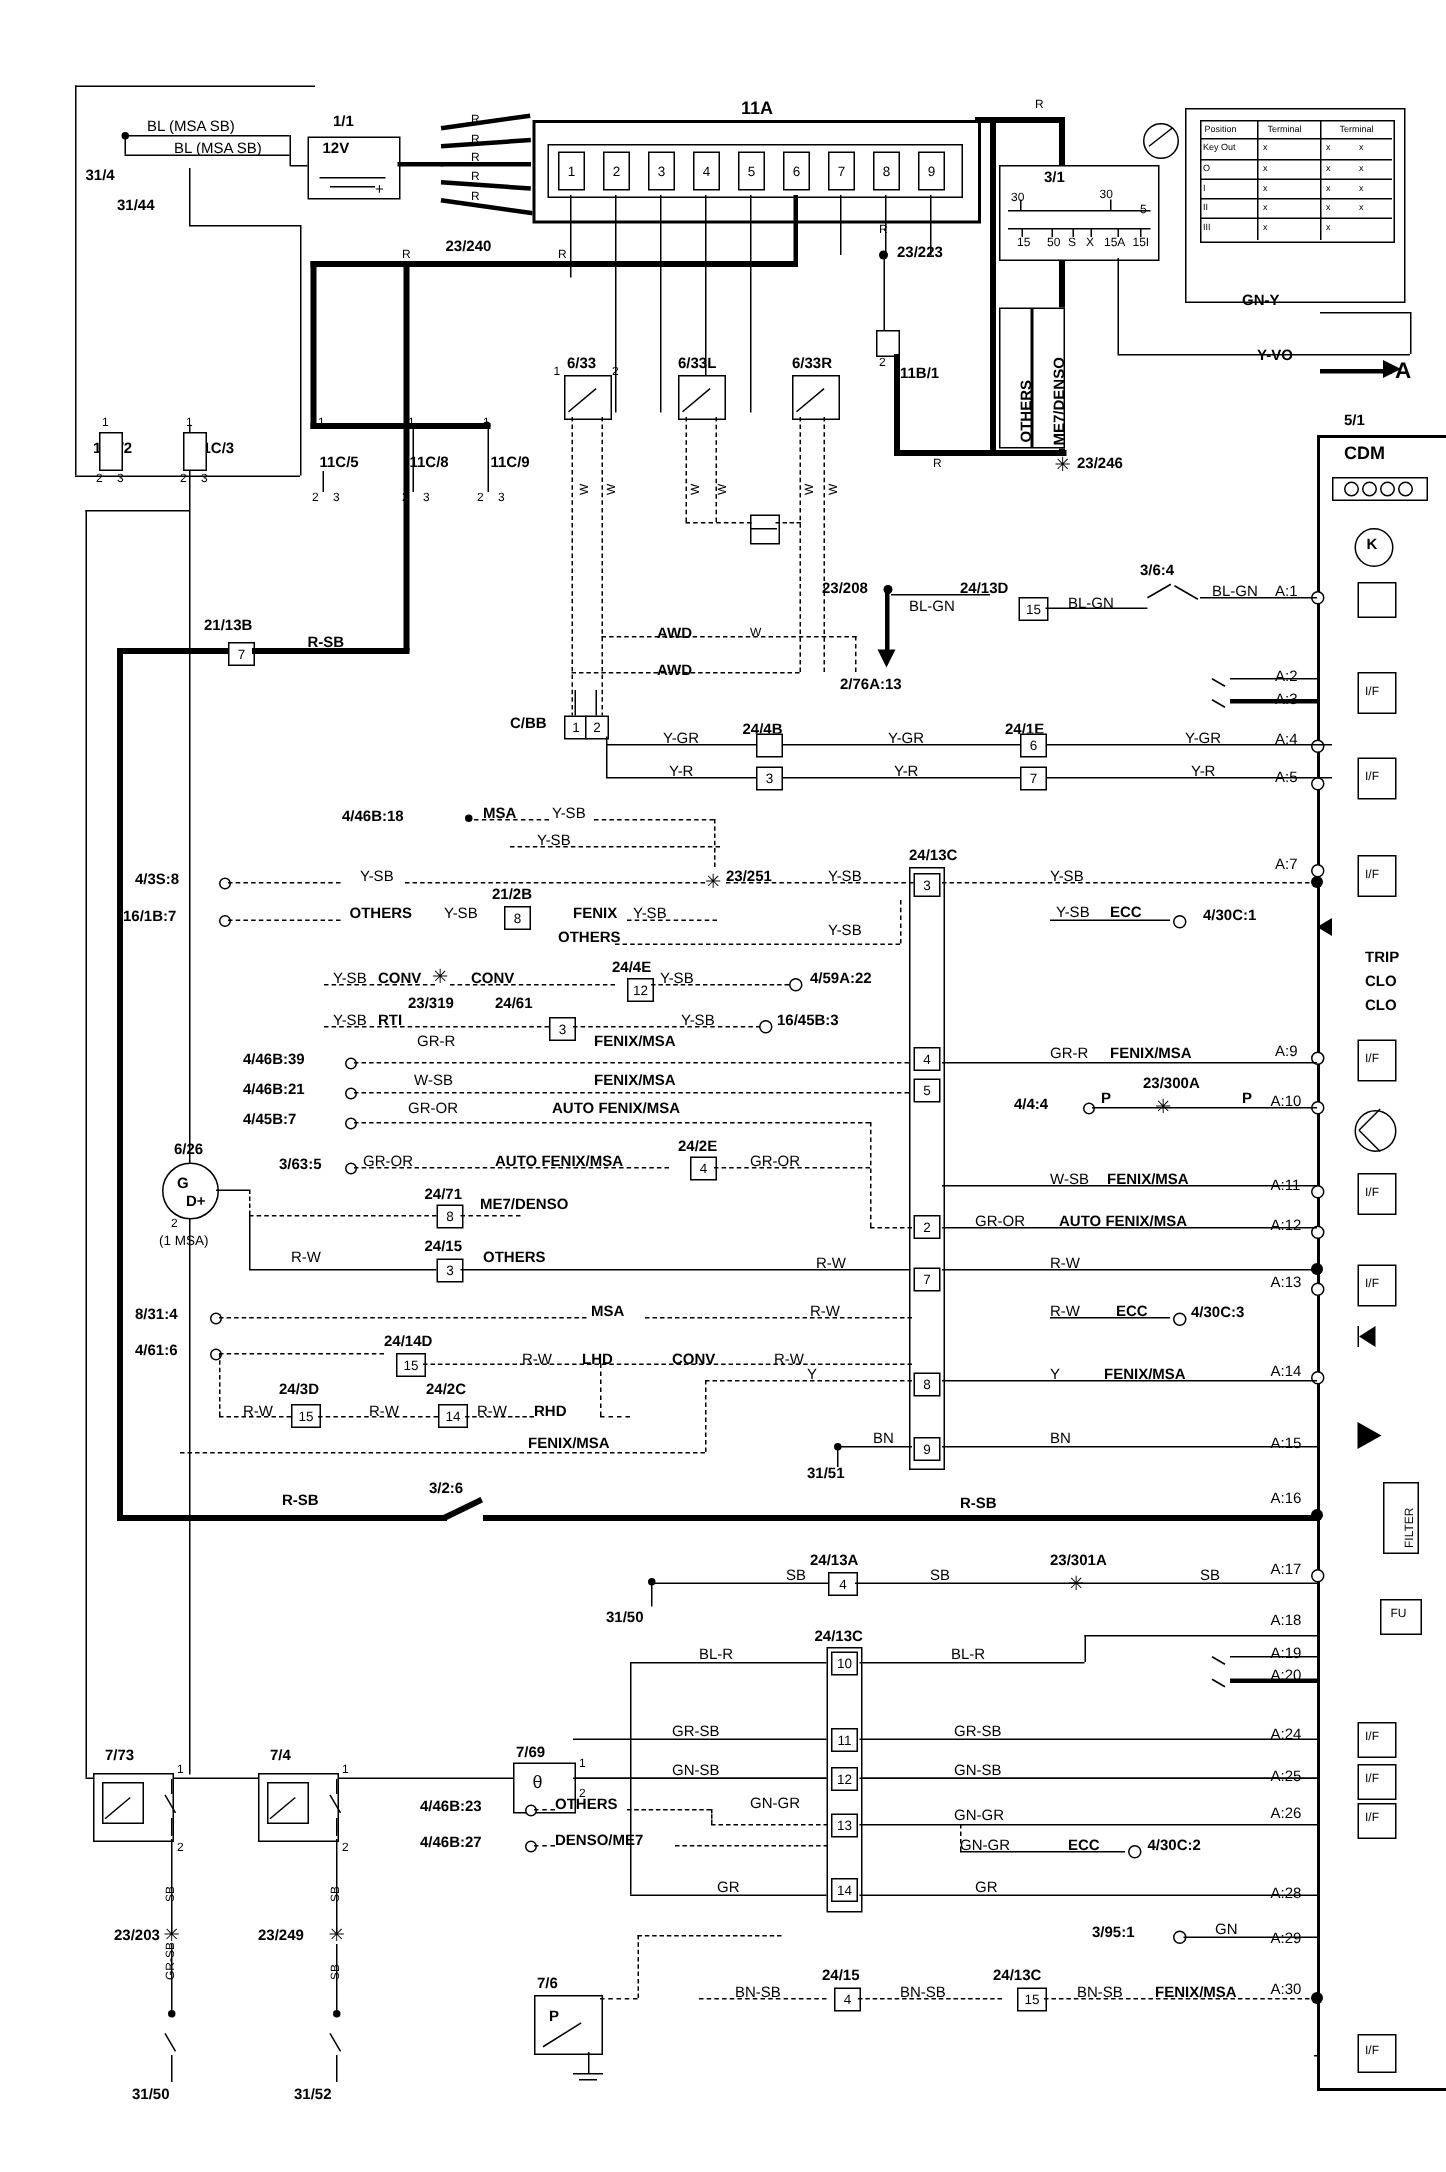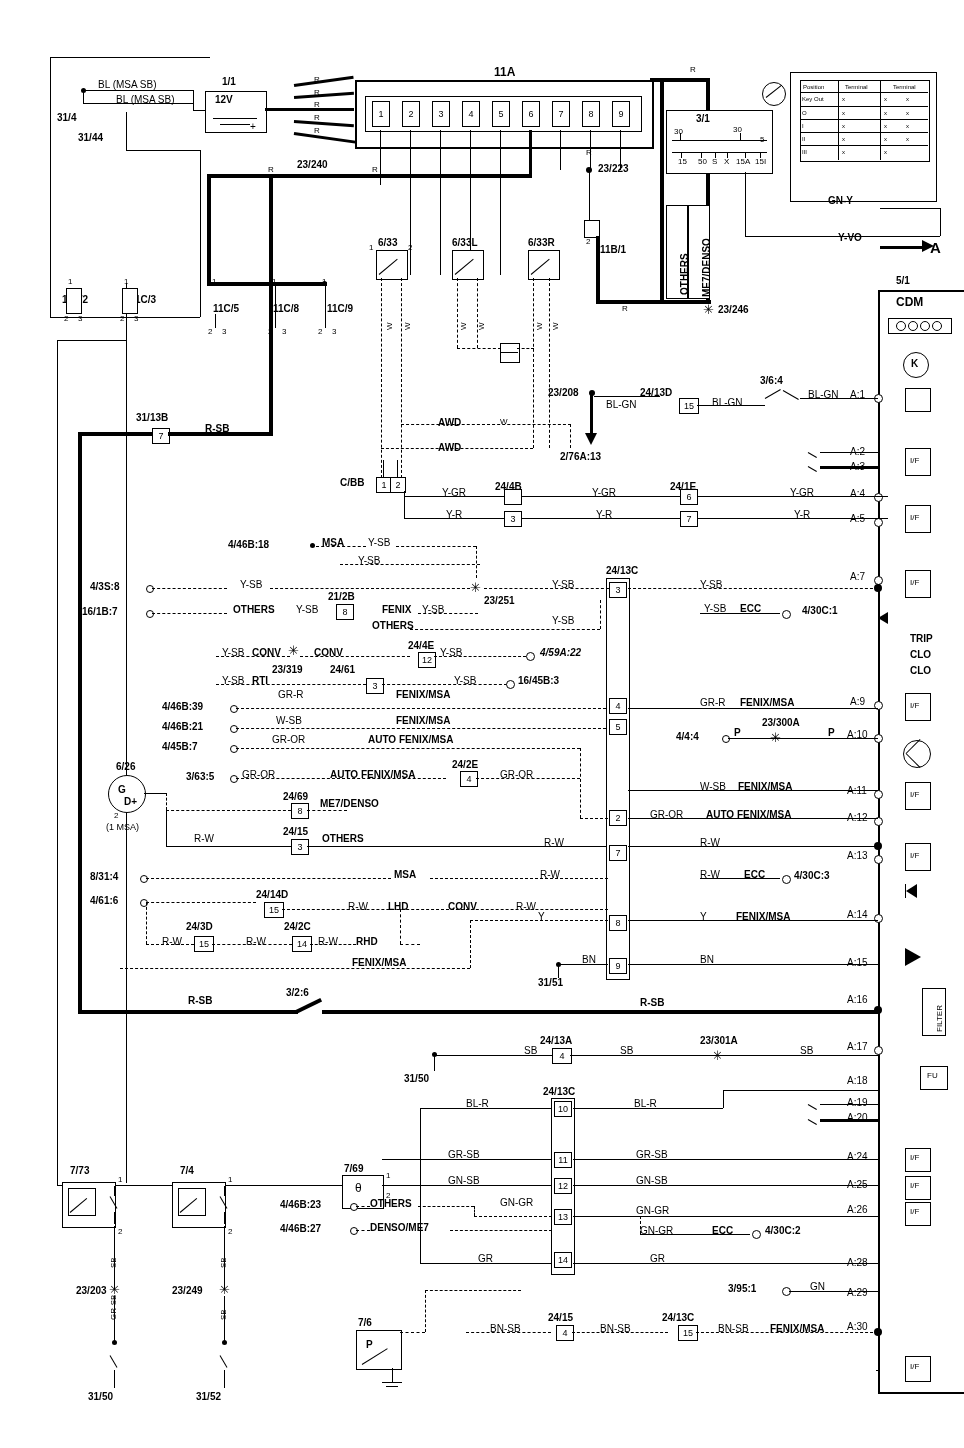--- a/index.html
+++ b/index.html
@@ -367,21 +367,21 @@
   <div class="ln h1" style="left:765px;top:398px;width:18px;transform:rotate(-30deg);transform-origin:left center;"></div>
   <div class="ln h1" style="left:783px;top:390px;width:18px;transform:rotate(30deg);transform-origin:left center;"></div>
   <div class="ln h1" style="left:800px;top:398px;width:78px;"></div>
   <div class="lbl" style="left:808px;top:390px;">BL-GN</div>
 
   <div class="ln h1" style="left:820px;top:452px;width:58px;"></div>
   <div class="ln h2" style="left:820px;top:466px;width:58px;"></div>
   <div class="ln h1" style="left:808px;top:452px;width:10px;transform:rotate(30deg);transform-origin:left center;"></div>
   <div class="ln h1" style="left:808px;top:466px;width:10px;transform:rotate(30deg);transform-origin:left center;"></div>
 
-  <div class="lbl b" style="left:136px;top:413px;">31/13B</div>
+  <div class="lbl b" style="left:136px;top:413px;">21/13B</div>
   <div class="num ctr" style="left:152px;top:428px;width:16px;height:14px;">7</div>
   <div class="lbl b" style="left:205px;top:424px;">R-SB</div>
   <div class="ln h3" style="left:78px;top:432px;width:74px;"></div>
   <div class="ln v3" style="left:78px;top:432px;height:580px;"></div>
   <div class="ln h3" style="left:168px;top:432px;width:105px;"></div>
   <div class="ln v3" style="left:269px;top:282px;height:152px;"></div>
 
   <div class="ln h3" style="left:78px;top:1010px;width:220px;"></div>
   <div class="ln h3" style="left:322px;top:1010px;width:556px;"></div>
   <div class="ln h3" style="left:296px;top:1010px;width:28px;transform:rotate(-26deg);transform-origin:left center;"></div>
@@ -434,21 +434,21 @@
   <div class="dash-h" style="left:396px;top:546px;width:80px;"></div>
   <div class="dash-v" style="left:476px;top:546px;height:32px;"></div>
   <div class="dash-h" style="left:340px;top:564px;width:140px;"></div>
 
   <div class="lbl b" style="left:90px;top:582px;">4/3S:8</div>
   <div class="ocirc" style="left:146px;top:585px;width:6px;height:6px;"></div>
   <div class="dash-h" style="left:152px;top:588px;width:75px;"></div>
   <div class="lbl" style="left:240px;top:580px;">Y-SB</div>
   <div class="dash-h" style="left:270px;top:588px;width:200px;"></div>
   <div class="star" style="left:470px;top:581px;">✳</div>
-  <div class="lbl b" style="left:484px;top:580px;margin-top:16px;">23/251</div>
+  <div class="lbl b" style="left:484px;top:580px;">23/251</div>
   <div class="dash-h" style="left:484px;top:588px;width:125px;"></div>
   <div class="lbl" style="left:552px;top:580px;">Y-SB</div>
   <div class="lbl" style="left:700px;top:580px;">Y-SB</div>
   <div class="dash-h" style="left:628px;top:588px;width:250px;"></div>
   <div class="dot" style="left:874px;top:584px;width:8px;height:8px;"></div>
 
   <div class="lbl b" style="left:82px;top:607px;">16/1B:7</div>
   <div class="ocirc" style="left:146px;top:610px;width:6px;height:6px;"></div>
   <div class="dash-h" style="left:152px;top:613px;width:75px;"></div>
   <div class="lbl b" style="left:233px;top:605px;">OTHERS</div>
@@ -475,21 +475,21 @@
   <div class="star" style="left:288px;top:644px;">✳</div>
   <div class="lbl b" style="left:314px;top:648px;">CONV</div>
   <div class="lbl b" style="left:272px;top:665px;">23/319</div>
   <div class="dash-h" style="left:216px;top:656px;width:74px;"></div>
   <div class="dash-h" style="left:300px;top:656px;width:110px;"></div>
   <div class="lbl b" style="left:408px;top:641px;">24/4E</div>
   <div class="num ctr" style="left:418px;top:652px;width:16px;height:14px;">12</div>
   <div class="lbl" style="left:440px;top:648px;">Y-SB</div>
   <div class="dash-h" style="left:434px;top:656px;width:92px;"></div>
   <div class="ocirc" style="left:526px;top:652px;width:7px;height:7px;"></div>
-  <div class="lbl b" style="left:540px;top:648px;font-style:italic;">4/59A:22</div>
+  <div class="lbl b" style="left:540px;top:648px;">4/59A:22</div>
 
   <div class="lbl" style="left:222px;top:676px;">Y-SB</div>
   <div class="lbl b" style="left:252px;top:676px;">RTI</div>
   <div class="lbl b" style="left:330px;top:665px;">24/61</div>
   <div class="num ctr" style="left:366px;top:678px;width:16px;height:14px;">3</div>
   <div class="dash-h" style="left:216px;top:684px;width:150px;"></div>
   <div class="dash-h" style="left:382px;top:684px;width:125px;"></div>
   <div class="lbl" style="left:454px;top:676px;">Y-SB</div>
   <div class="ocirc" style="left:506px;top:680px;width:7px;height:7px;"></div>
   <div class="lbl b" style="left:518px;top:676px;">16/45B:3</div>
@@ -544,21 +544,21 @@
   <div class="lbl" style="left:500px;top:770px;">GR-OR</div>
 
   <div class="ln h1" style="left:628px;top:790px;width:250px;"></div>
   <div class="lbl" style="left:700px;top:782px;">W-SB</div>
   <div class="lbl b" style="left:738px;top:782px;">FENIX/MSA</div>
 
   <div class="ln h1" style="left:628px;top:818px;width:250px;"></div>
   <div class="lbl" style="left:650px;top:810px;">GR-OR</div>
   <div class="lbl b" style="left:706px;top:810px;">AUTO FENIX/MSA</div>
 
-  <div class="lbl b" style="left:283px;top:792px;">24/69</div>
+  <div class="lbl b" style="left:283px;top:792px;">24/71</div>
   <div class="num ctr" style="left:291px;top:803px;width:16px;height:14px;">8</div>
   <div class="lbl b" style="left:320px;top:799px;">ME7/DENSO</div>
   <div class="dash-h" style="left:166px;top:810px;width:125px;"></div>
   <div class="dash-h" style="left:307px;top:810px;width:40px;"></div>
   <div class="dash-v" style="left:166px;top:793px;height:17px;"></div>
 
   <div class="lbl b" style="left:283px;top:827px;">24/15</div>
   <div class="num ctr" style="left:291px;top:839px;width:16px;height:14px;">3</div>
   <div class="lbl b" style="left:322px;top:834px;">OTHERS</div>
   <div class="lbl" style="left:194px;top:834px;">R-W</div>

